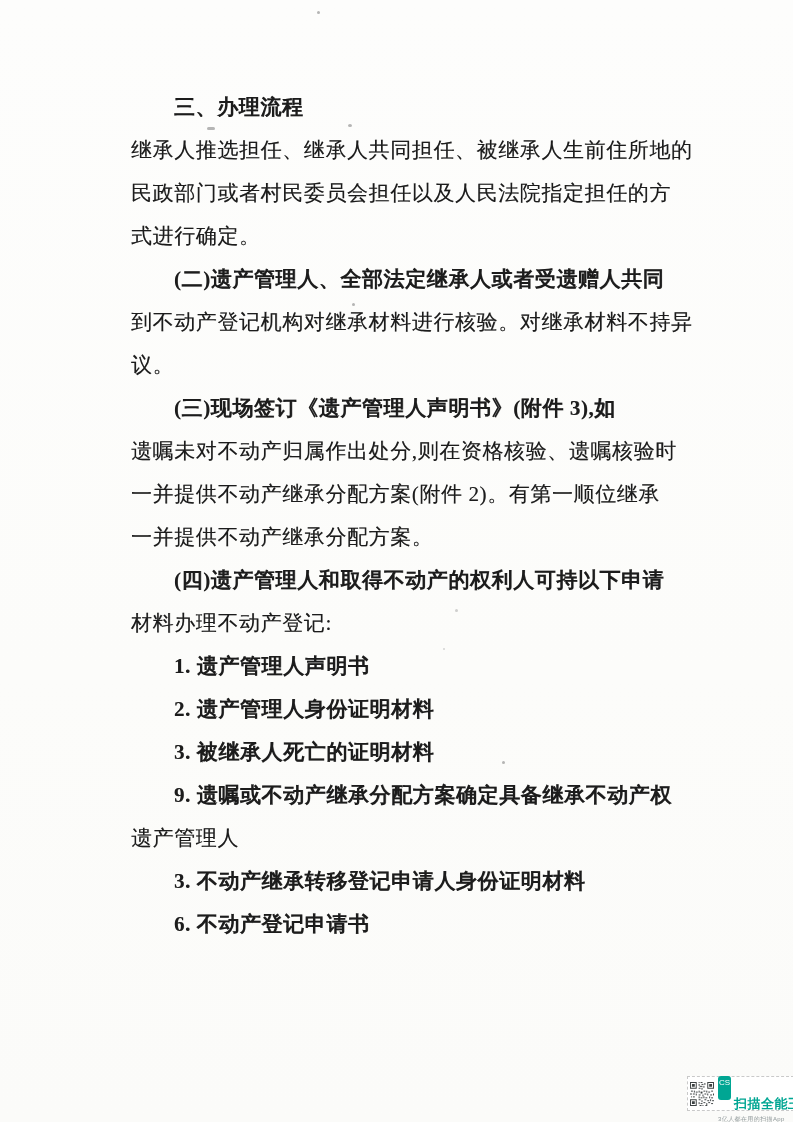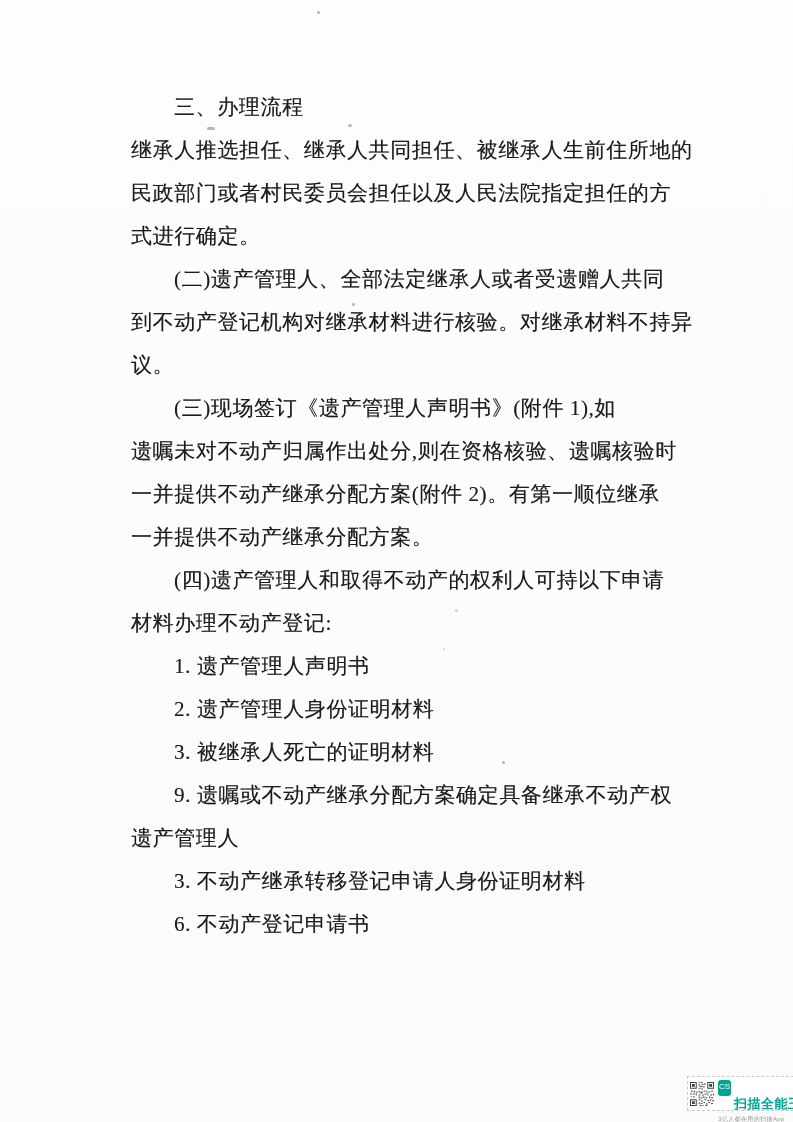--- a/index.html
+++ b/index.html
@@ -29,20 +29,21 @@
     height: 43px;
     line-height: 43px;
     font-size: 21px;
     letter-spacing: 0.6px;
     color: #1c1c1c;
     white-space: nowrap;
     text-shadow: 0.3px 0.3px 0 rgba(20,20,20,0.45);
   }
   .line.indent {
     padding-left: 43px;
+    font-weight: bold;
   }
   
   .speck {
     position: absolute;
     background: #7a7a7a;
     border-radius: 50%;
     opacity: 0.55;
   }
   
   .watermark {
@@ -68,21 +69,21 @@
     display: flex;
     flex-direction: column;
     justify-content: center;
   }
   .wm-toprow {
     display: flex;
     align-items: center;
   }
   .cs-logo {
     width: 13px;
-    height: 16px;
+    height: 24px;
     border-radius: 3px;
     background: #00a693;
     color: #ffffff;
     font-family: "Liberation Sans", sans-serif;
     font-weight: normal;
     font-size: 8px;
     line-height: 13px;
     text-align: center;
     margin-right: 3px;
     flex: 0 0 auto;
@@ -111,21 +112,21 @@
 <div class="page">
 
   <div class="content">
     <div class="line indent">三、办理流程</div>
     <div class="line">继承人推选担任、继承人共同担任、被继承人生前住所地的</div>
     <div class="line">民政部门或者村民委员会担任以及人民法院指定担任的方</div>
     <div class="line">式进行确定。</div>
     <div class="line indent">(二)遗产管理人、全部法定继承人或者受遗赠人共同</div>
     <div class="line">到不动产登记机构对继承材料进行核验。对继承材料不持异</div>
     <div class="line">议。</div>
-    <div class="line indent">(三)现场签订《遗产管理人声明书》(附件 1),如</div>
+    <div class="line indent">(三)现场签订《遗产管理人声明书》(附件 3),如</div>
     <div class="line">遗嘱未对不动产归属作出处分,则在资格核验、遗嘱核验时</div>
     <div class="line">一并提供不动产继承分配方案(附件 2)。有第一顺位继承</div>
     <div class="line">一并提供不动产继承分配方案。</div>
     <div class="line indent">(四)遗产管理人和取得不动产的权利人可持以下申请</div>
     <div class="line">材料办理不动产登记:</div>
     <div class="line indent">1. 遗产管理人声明书</div>
     <div class="line indent">2. 遗产管理人身份证明材料</div>
     <div class="line indent">3. 被继承人死亡的证明材料</div>
     <div class="line indent">9. 遗嘱或不动产继承分配方案确定具备继承不动产权</div>
     <div class="line">遗产管理人</div>

